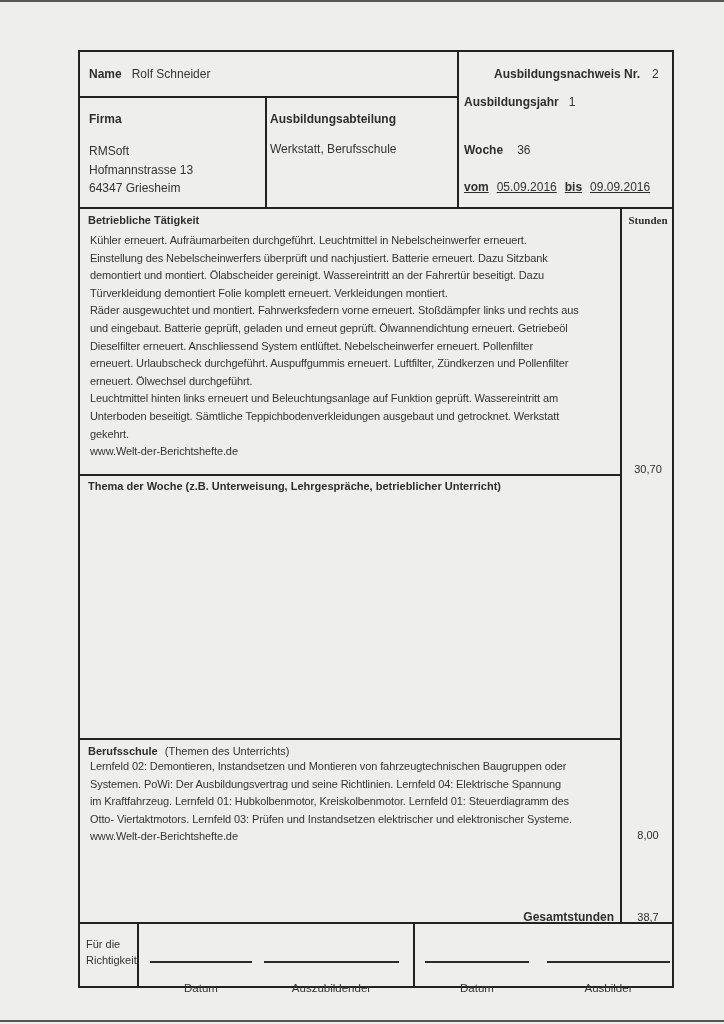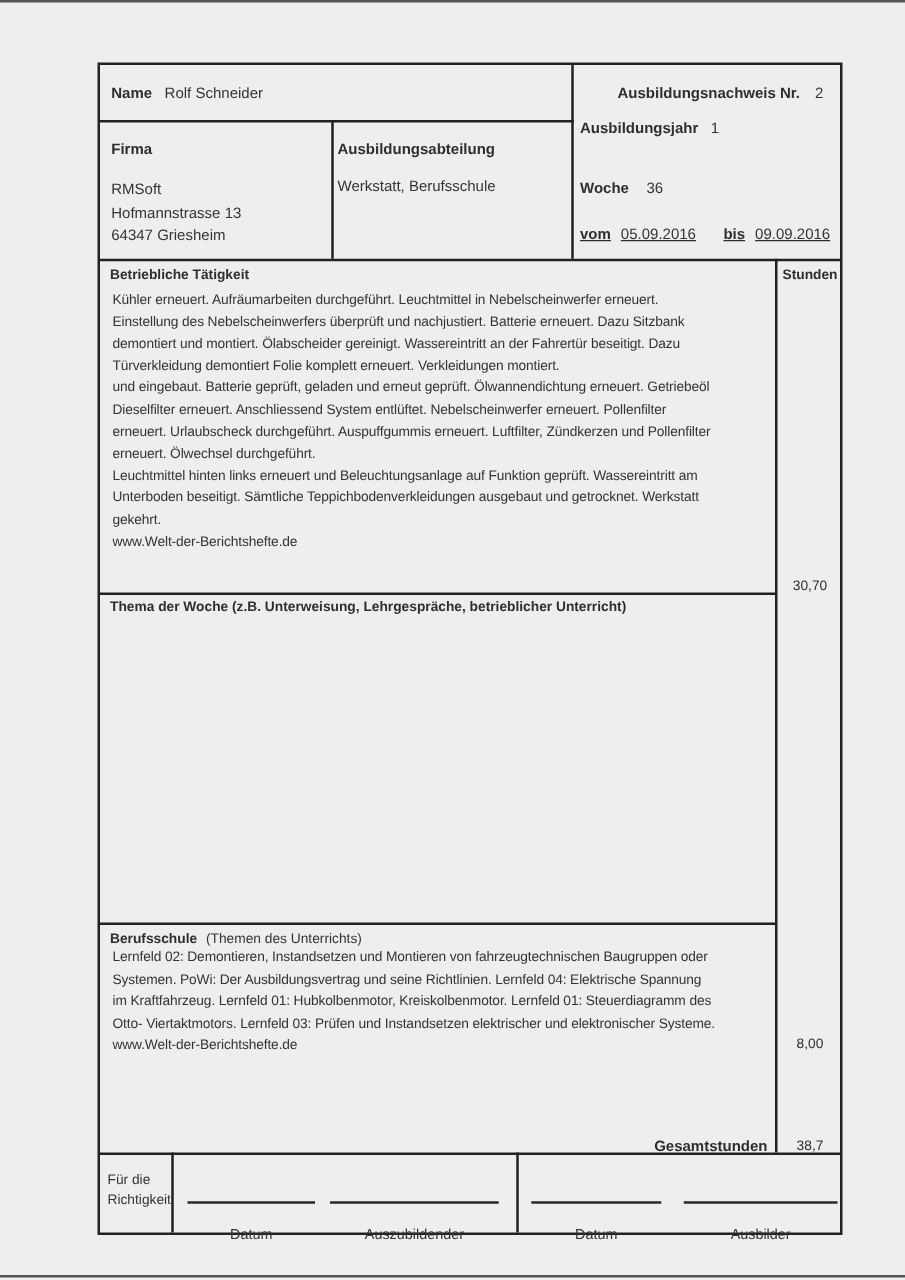--- a/index.html
+++ b/index.html
@@ -65,32 +65,33 @@
       <span class="b">Ausbildungsjahr</span>
       <span class="muted">1</span>
     </div>
     <div class="t pair" style="left:384px;top:91px;gap:14px;">
       <span class="b">Woche</span>
       <span class="muted">36</span>
     </div>
     <div class="t pair" style="left:384px;top:128px;gap:8px;text-decoration:underline;">
       <span class="b">vom</span>
       <span class="muted">05.09.2016</span>
-      <span class="b" style="margin-left:14px;text-align:center;">bis</span>
+      <span class="b" style="margin-left:0;text-align:center;">bis</span>
       <span class="muted">09.09.2016</span>
     </div>
 
-    <div class="stcol t b small" style="top:161px;">Stunden</div>
+    <div class="stcol t b small" style="top:161px;font-family:Liberation Serif, serif;">Stunden</div>
 
     <div class="t b small" style="left:8px;top:161px;">Betriebliche Tätigkeit</div>
     <div class="body-lines" style="left:10px;top:180px;">
       <div>Kühler erneuert. Aufräumarbeiten durchgeführt. Leuchtmittel in Nebelscheinwerfer erneuert.</div>
       <div>Einstellung des Nebelscheinwerfers überprüft und nachjustiert. Batterie erneuert. Dazu Sitzbank</div>
       <div>demontiert und montiert. Ölabscheider gereinigt. Wassereintritt an der Fahrertür beseitigt. Dazu</div>
       <div>Türverkleidung demontiert Folie komplett erneuert. Verkleidungen montiert.</div>
+      <div>Räder ausgewuchtet und montiert. Fahrwerksfedern vorne erneuert. Stoßdämpfer links und rechts aus</div>
       <div>und eingebaut. Batterie geprüft, geladen und erneut geprüft. Ölwannendichtung erneuert. Getriebeöl</div>
       <div>Dieselfilter erneuert. Anschliessend System entlüftet. Nebelscheinwerfer erneuert. Pollenfilter</div>
       <div>erneuert. Urlaubscheck durchgeführt. Auspuffgummis erneuert. Luftfilter, Zündkerzen und Pollenfilter</div>
       <div>erneuert. Ölwechsel durchgeführt.</div>
       <div>Leuchtmittel hinten links erneuert und Beleuchtungsanlage auf Funktion geprüft. Wassereintritt am</div>
       <div>Unterboden beseitigt. Sämtliche Teppichbodenverkleidungen ausgebaut und getrocknet. Werkstatt</div>
       <div>gekehrt.</div>
       <div>www.Welt-der-Berichtshefte.de</div>
     </div>
     <div class="stcol t small" style="top:410px;">30,70</div>

